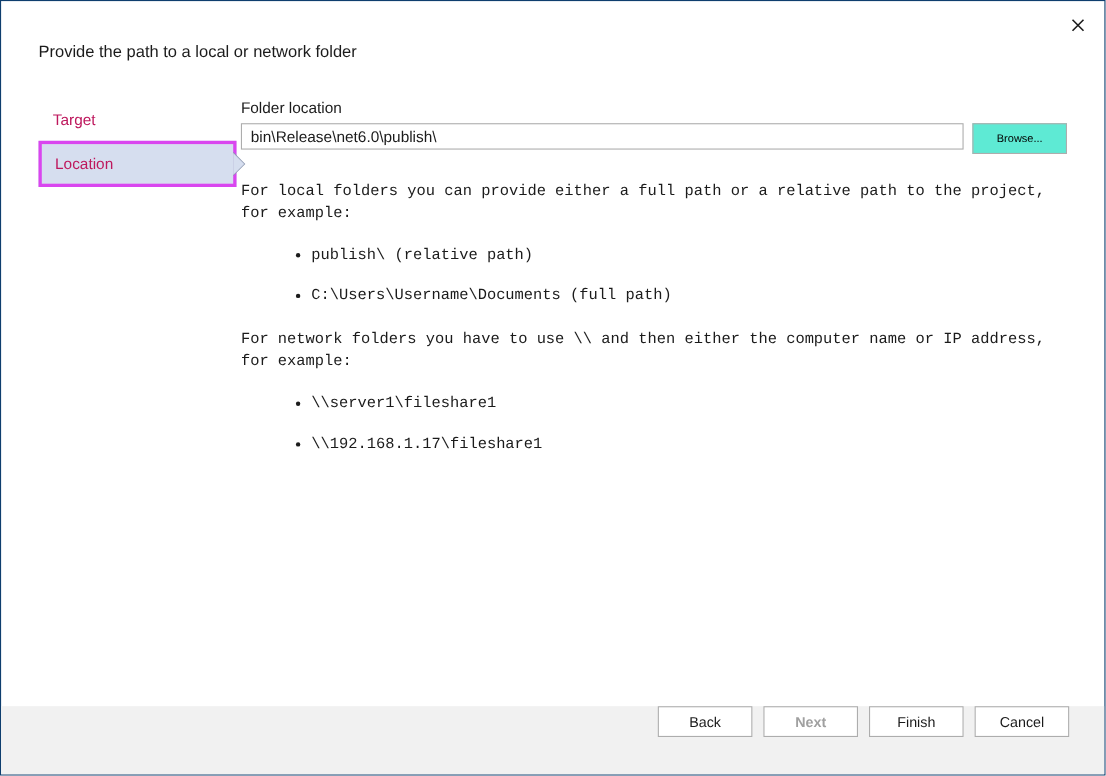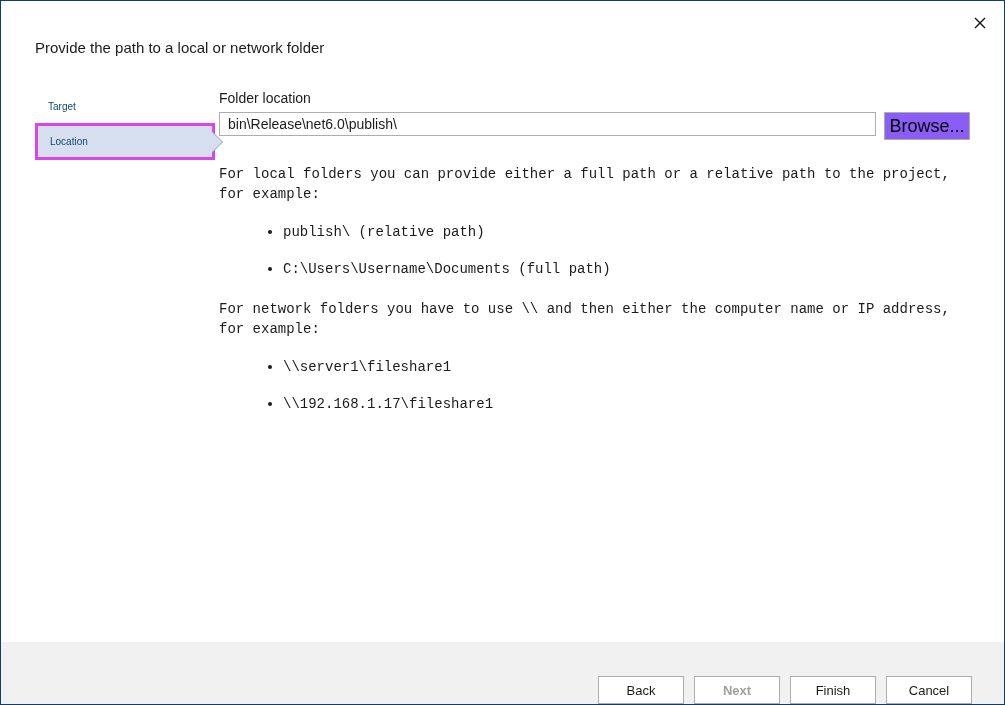--- a/index.html
+++ b/index.html
@@ -48,22 +48,22 @@
   .body {
     display: flex;
     padding: 24px 34px 0 34px;
   }
   .sidebar {
     width: 180px;
     flex-shrink: 0;
   }
   .step {
     padding: 10px 12px;
-    font-size: 10px;
-    color: #0c4a6e;
+    font-size: 14px;
+    color: #be185d;
     position: relative;
     border: 1px solid transparent;
   }
   .step.active {
     background: #d6deef;
     border: 3px solid #d946ef;
   }
   .step.active::after {
     content: "";
     position: absolute;
@@ -108,23 +108,23 @@
     padding: 4px 8px;
     font-size: 14px;
     font-family: inherit;
     border: 1px solid #adadad;
     background: #ffffff;
     color: #1b1b1b;
   }
   .browse-btn {
     width: 86px;
     height: 28px;
-    background: #8b5cf6;
+    background: #5eead4;
     border: 1px solid #adadad;
-    font-size: 18px;
+    font-size: 10px;
     font-family: inherit;
     cursor: pointer;
   }
   .help-text {
     font-size: 14px;
     line-height: 1.45;
     font-family: Liberation Mono, monospace;
   }
   .help-text p {
     margin-bottom: 4px;
@@ -139,21 +139,21 @@
     margin-top: 17px;
   }
   .footer {
     position: absolute;
     bottom: 0;
     left: 0;
     right: 0;
     height: 62px;
     background: #f1f1f1;
     display: flex;
-    align-items: flex-end;
+    align-items: flex-start;
     justify-content: flex-end;
     padding-right: 32px;
     gap: 10px;
   }
   .footer button {
     width: 86px;
     height: 28px;
     background: #ffffff;
     border: 1px solid #adadad;
     font-size: 13px;

